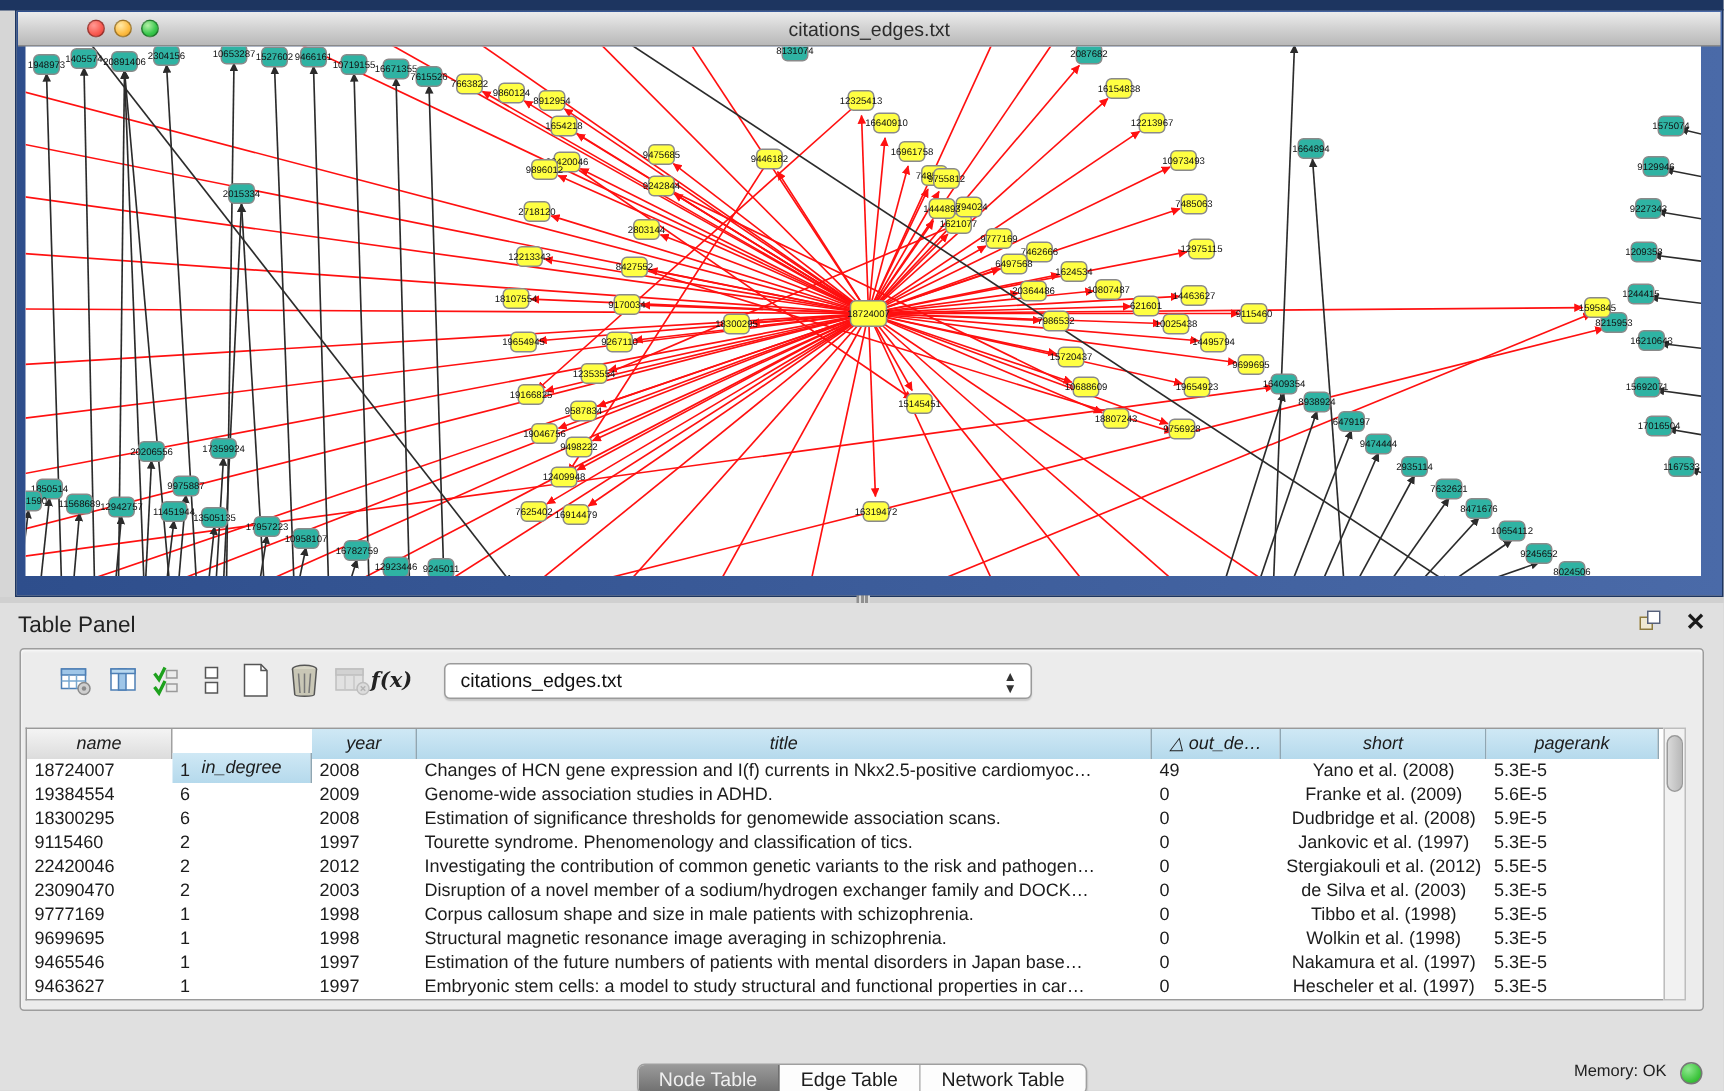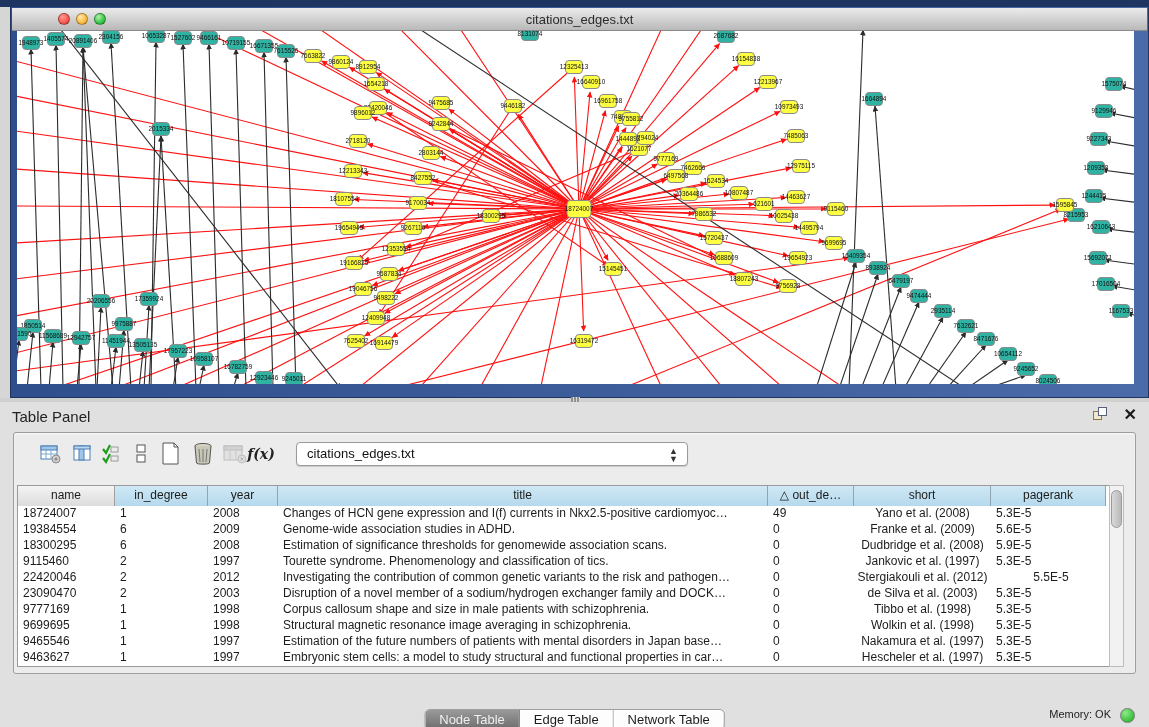--- a/index.html
+++ b/index.html
@@ -46,21 +46,21 @@
   .fx-label { font-family:"DejaVu Serif", serif; font-style:italic; font-weight:bold; font-size:14px; color:#222; }
   .combo { position:absolute; left:272px; top:1px; width:392px; height:24px; background:#fff;
     border:1px solid #9a9a9a; border-radius:4px; box-shadow:0 1px 1px rgba(0,0,0,.15);
     font-size:13px; color:#111; line-height:22px; padding-left:10px; }
   .combo .arrows { position:absolute; right:9px; top:4px; font-size:9px; color:#333; line-height:8px; text-align:center; }
 
   .tbl { position:absolute; left:3px; top:52px; width:1092px; height:182px; background:#fff;
     border:1px solid #9a9a9a; border-right:none; font-size:12px; color:#1c1c1c; }
   .tbl-head { display:flex; height:20px; }
   .th { height:20px; line-height:19px; text-align:center; border-right:1px solid #8fa6b2;
-    background:linear-gradient(#cfe8f5,#b5d9ec); overflow:hidden; white-space:nowrap; }
+    background:linear-gradient(#cfe8f5,#b5d9ec); overflow:hidden; white-space:nowrap;font-style:italic; }
   .th.silver { background:linear-gradient(#f4f4f4,#dcdcdc); border-right:1px solid #a0a0a0; }
   .tbl-body .tr { display:flex; height:16px; line-height:15px; }
   .td { overflow:hidden; white-space:nowrap; padding-left:5px; }
   .td.center { text-align:center; padding-left:0; }
   .vscroll { position:absolute; left:1095px; top:52px; width:15px; height:182px;
     background:#f2f2f2; border:1px solid #bdbdbd; }
   .vthumb { position:absolute; left:1px; top:4px; width:11px; height:38px;
     background:linear-gradient(90deg,#d9d9d9,#b9b9b9); border:1px solid #9a9a9a; border-radius:6px; }
 
   
@@ -558,21 +558,21 @@
         </span>
         <div class="combo">
           <span>citations_edges.txt</span>
           <span class="arrows">▲<br>▼</span>
         </div>
       </div>
 
       <div class="tbl">
         <div class="tbl-head" id="tbl-head">
             <div class="th silver" style="width: 97px;">name</div>
-            <div class="th" style="width: 93px;">in_degree</div>
+            <div class="th" style="width: 93px; margin-top: 16px;">in_degree</div>
             <div class="th" style="width: 70px;">year</div>
             <div class="th" style="width: 490px;">title</div>
             <div class="th" style="width: 86px;">△ out_de…</div>
             <div class="th" style="width: 137px;">short</div>
             <div class="th" style="width: 115px;">pagerank</div>
           </div>
         <div class="tbl-body" id="tbl-body">
             <div class="tr">
               <div class="td" style="width: 97px;">18724007</div>
               <div class="td" style="width: 93px;">1</div>
@@ -609,21 +609,21 @@
               <div class="td center" style="width: 137px;">Jankovic et al. (1997)</div>
               <div class="td" style="width: 115px;">5.3E-5</div>
             </div>
             <div class="tr">
               <div class="td" style="width: 97px;">22420046</div>
               <div class="td" style="width: 93px;">2</div>
               <div class="td" style="width: 70px;">2012</div>
               <div class="td" style="width: 490px;">Investigating the contribution of common genetic variants to the risk and pathogen…</div>
               <div class="td" style="width: 86px;">0</div>
               <div class="td center" style="width: 137px;">Stergiakouli et al. (2012)</div>
-              <div class="td" style="width: 115px; text-align: center;">5.5E-5</div>
+              <div class="td" style="width: 115px;">5.5E-5</div>
             </div>
             <div class="tr">
               <div class="td" style="width: 97px;">23090470</div>
               <div class="td" style="width: 93px;">2</div>
               <div class="td" style="width: 70px;">2003</div>
               <div class="td" style="width: 490px;">Disruption of a novel member of a sodium/hydrogen exchanger family and DOCK…</div>
               <div class="td" style="width: 86px;">0</div>
               <div class="td center" style="width: 137px;">de Silva et al. (2003)</div>
               <div class="td" style="width: 115px;">5.3E-5</div>
             </div>

